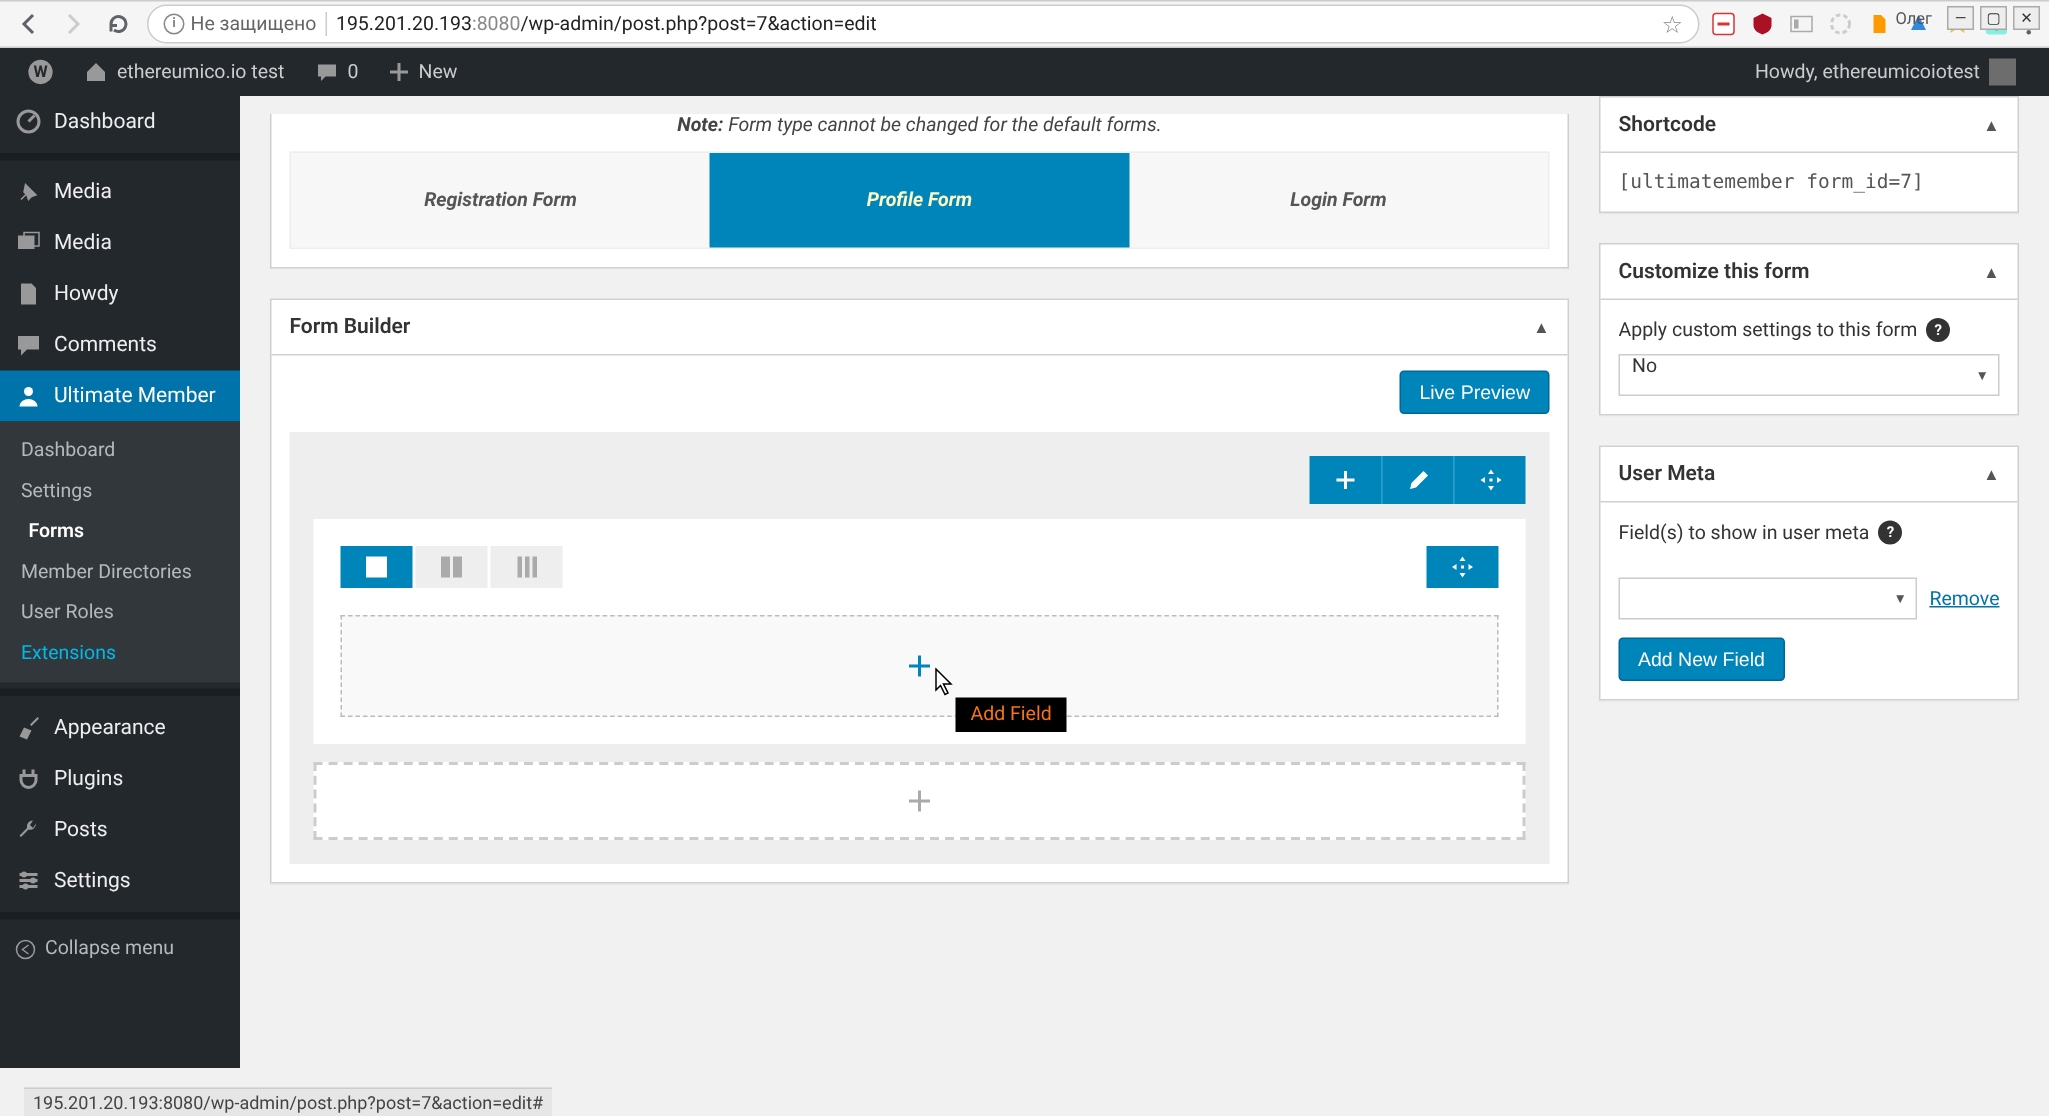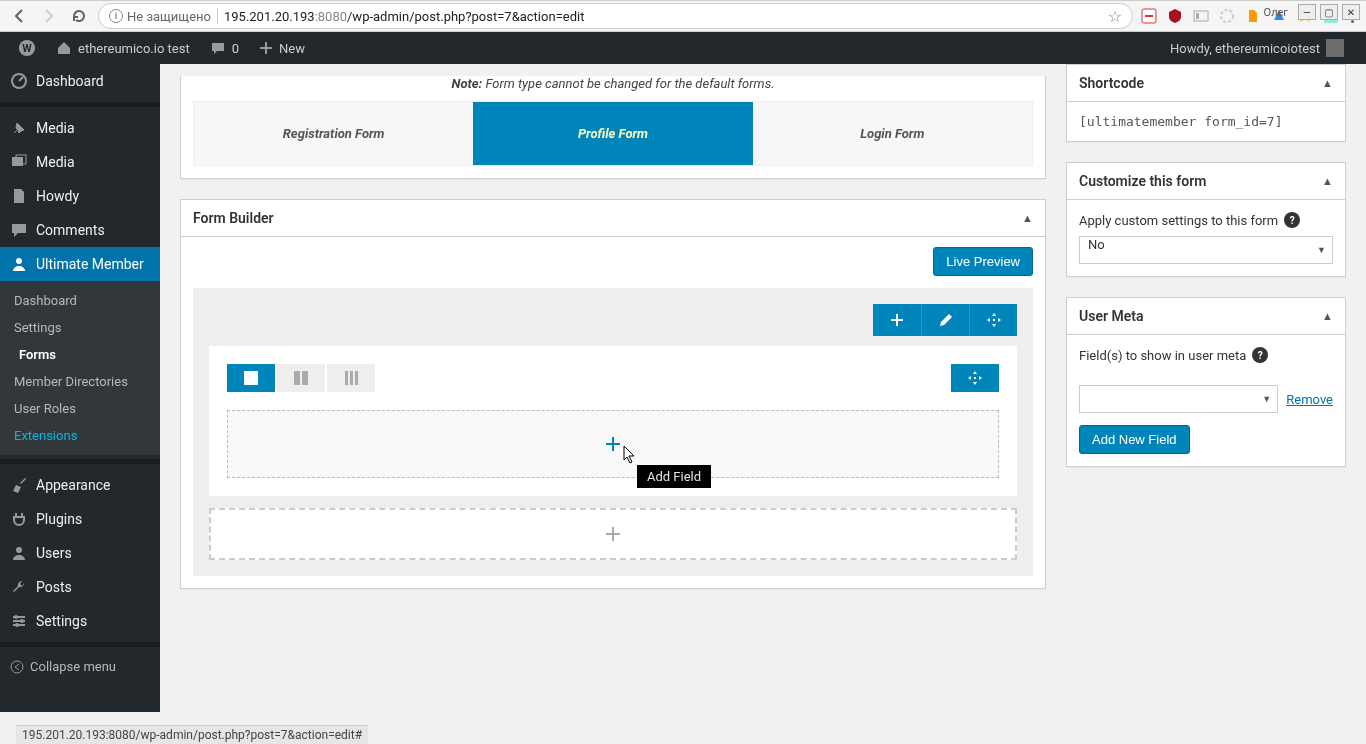--- a/index.html
+++ b/index.html
@@ -84,21 +84,21 @@
 .col-switch .col-opt { width: 48px; height: 28px; background: #eee; display: flex; align-items: center; justify-content: center; cursor: pointer; }
 .col-switch .col-opt.active { background: #0085ba; }
 .col-switch .col-opt + .col-opt { margin-left: 2px; }
 .col-switch .move-handle { margin-left: auto; width: 48px; height: 28px; background: #0085ba; display: flex; align-items: center; justify-content: center; color: #fff; cursor: move; }
 .col-lines { display: flex; gap: 2px; }
 .col-line { width: 3px; height: 14px; background: #aaa; }
 .col-opt.active .col-line { background: #fff; }
 
 .field-drop { margin-top: 18px; border: 1px dashed #bbb; background: #f9f9f9; height: 68px; display: flex; align-items: center; justify-content: center; position: relative; }
 .field-drop .add-icon { cursor: pointer; }
-.tooltip { position: absolute; left: 50%; top: 54px; background: #000; color: #e5e5e5; padding: 4px 10px; font-size: 13px; white-space: nowrap; margin-left: 24px; }
+.tooltip { position: absolute; left: 50%; top: 54px; background: #000; color: #f97316; padding: 4px 10px; font-size: 13px; white-space: nowrap; margin-left: 24px; }
 
 .new-row-drop { margin-top: 12px; border: 2px dashed #ccc; height: 52px; background: #fff; display: flex; align-items: center; justify-content: center; cursor: pointer; }
 .new-row-drop .plus-gray { color: #aaa; }
 
 .cursor { position: absolute; left: 614px; top: 380px; pointer-events: none; }
 
 
 .shortcode-text { font-family: Consolas, monospace; font-size: 13px; color: #555; background: #fafafa; border: 1px solid #eee; padding: 6px; width: 100%; }
 .help-q { display: inline-flex; width: 16px; height: 16px; background: #333; color: #fff; border-radius: 50%; align-items: center; justify-content: center; font-size: 10px; font-weight: bold; cursor: help; }
 .select { width: 100%; height: 28px; border: 1px solid #ccc; background: #fff; padding: 0 8px; font-size: 13px; position: relative; }
@@ -307,29 +307,20 @@
         </span>
         <span>Appearance</span>
       </div>
     <div class="menu-item">
         <span class="micon">
           <svg width="18" height="18">
             <path d="M6 3v4M12 3v4M4 7h10v3a5 5 0 0 1-10 0z" fill="none" stroke="#999" stroke-width="2"></path>
           </svg>
         </span>
         <span>Plugins</span>
-      </div>
-    <div class="menu-item">
-        <span class="micon">
-          <svg width="18" height="18">
-            <circle cx="9" cy="6" r="3" fill="#999"></circle>
-            <path d="M3 16c0-3 3-5 6-5s6 2 6 5" fill="#999"></path>
-          </svg>
-        </span>
-        <span>Users</span>
       </div>
     <div class="menu-item">
         <span class="micon">
           <svg width="18" height="18">
             <path d="M14 5a4 4 0 0 1-5 4L4 14l-1-1 5-5a4 4 0 0 1 4-5l-2 3 2 2z" fill="#999"></path>
           </svg>
         </span>
         <span>Posts</span>
       </div>
     <div class="menu-item">

